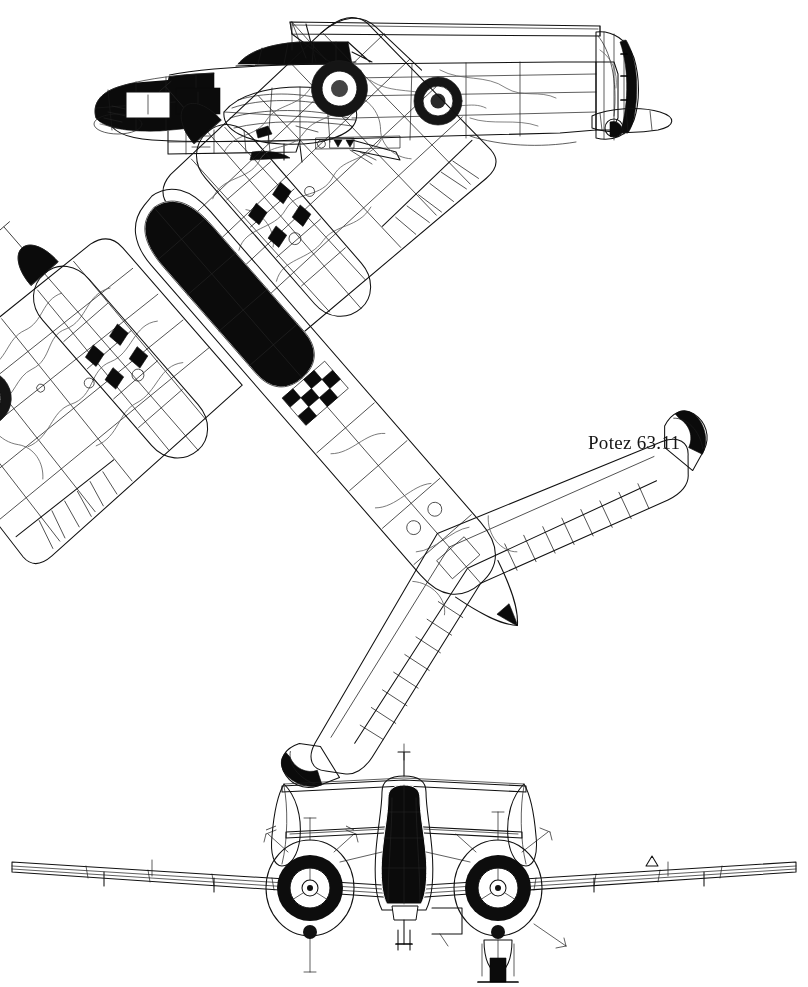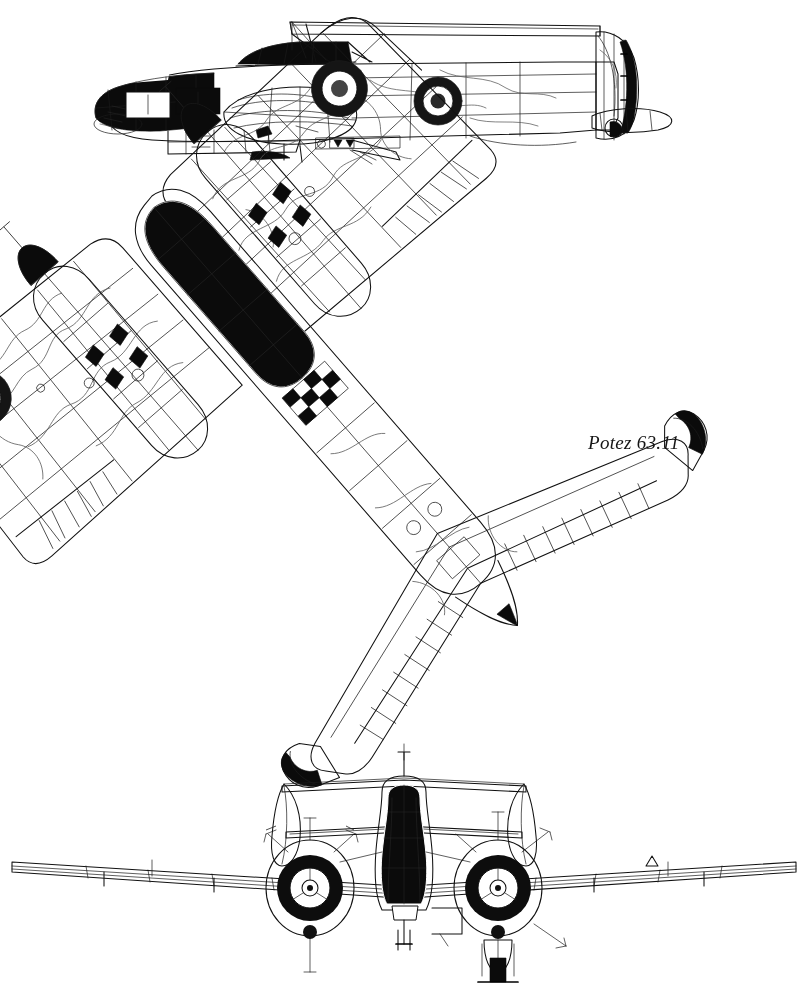--- a/index.html
+++ b/index.html
@@ -13,21 +13,20 @@
     height: 987px;
     font-family: "Liberation Serif", serif;
     overflow: hidden;
     position: relative;
   }
   #plate {
     position: relative;
     width: 808px;
     height: 987px;
     background: #ffffff;
-    font-style: italic;
   }
   #plate svg.view-layer {
     position: absolute;
     top: 0;
     left: 0;
     width: 808px;
     height: 987px;
     display: block;
   }
   .caption {

